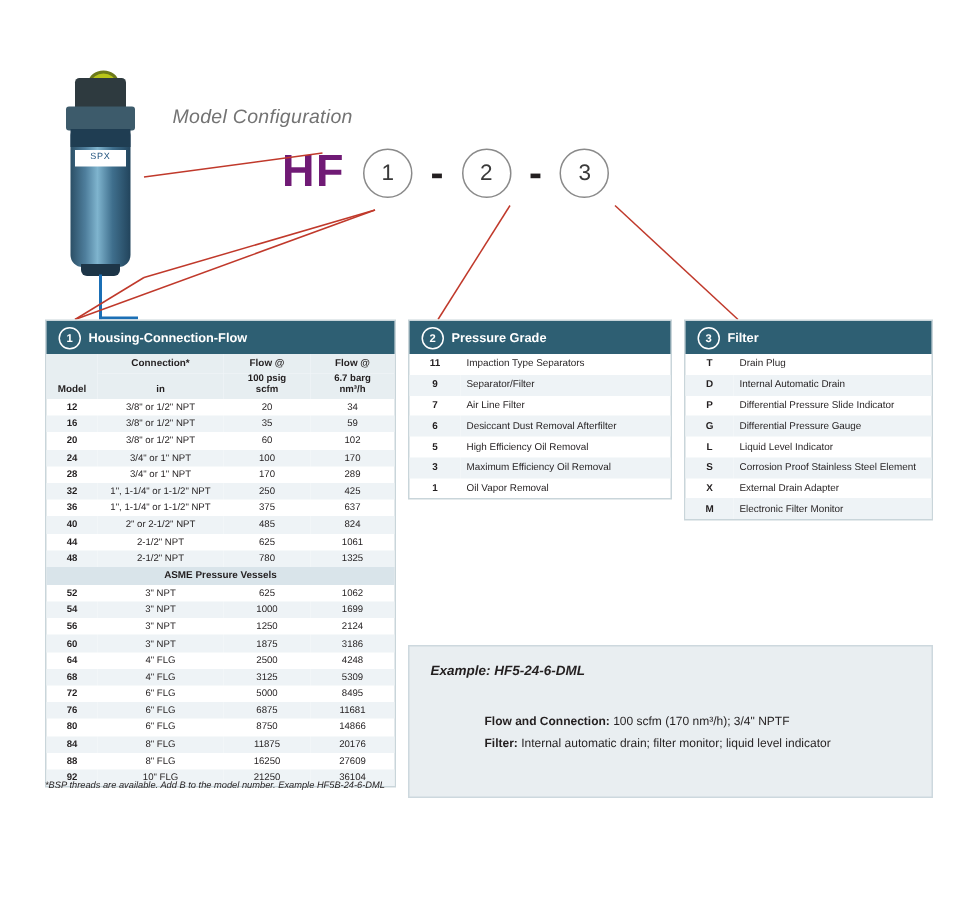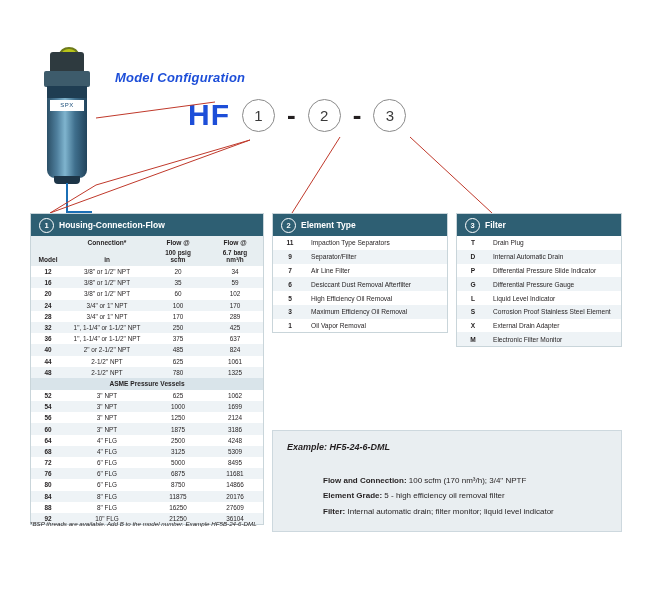--- a/index.html
+++ b/index.html
@@ -21,27 +21,27 @@
   .prod-body{position:absolute;left:11px;top:34px;width:40px;height:92px;background:linear-gradient(to right,#2b4f66 0%,#4f7f9d 25%,#7fb4ce 45%,#3f6f8d 70%,#22445c 100%);border-radius:4px 4px 8px 8px;}
   .prod-band{position:absolute;left:11px;top:34px;width:40px;height:12px;background:#1f3d52;}
   .prod-label{position:absolute;left:14px;top:48px;width:34px;height:11px;background:#ffffff;color:#1b4e7a;font-size:6px;line-height:11px;text-align:center;letter-spacing:.5px;}
   .prod-foot{position:absolute;left:18px;top:124px;width:26px;height:8px;background:#1d3547;border-radius:0 0 4px 4px;}
   .prod-tube{position:absolute;left:30px;top:131px;width:2px;height:30px;background:#1b6fb5;}
   .prod-tube2{position:absolute;left:30px;top:159px;width:26px;height:2px;background:#1b6fb5;}
 
   
   .model-config{
     position:absolute;left:115px;top:70px;
-    font-size:13px;font-weight:bold;color:#1d4ed8;letter-spacing:.2px;
+    font-size:13px;font-weight:normal;color:#737373;letter-spacing:.2px;
     font-style:italic;
   }
 
   
   .code-row{position:absolute;left:188px;top:98px;display:flex;align-items:center;gap:12px;}
-  .code-hf{font-size:30px;font-weight:bold;letter-spacing:1px;color:#1d4ed8;}
+  .code-hf{font-size:30px;font-weight:bold;letter-spacing:1px;color:#701a75;}
   .circ{
     width:31px;height:31px;border-radius:50%;
     border:1.6px solid #8a8a8a;
     display:flex;align-items:center;justify-content:center;
     font-size:15px;color:#3a3a3a;background:#fff;
   }
   .dash{font-size:26px;color:#231f20;font-weight:bold;}
 
   
   .lines{position:absolute;left:0;top:0;width:650px;height:601px;pointer-events:none;}
@@ -302,21 +302,21 @@
             <td>36104</td>
           </tr>
         </tbody>
     </table>
   </div>
   <div class="footnote">*BSP threads are available. Add B to the model number. Example HF5B-24-6-DML</div>
 
   <div class="tbl" id="element">
     <div class="tbl-head">
       <span class="head-num">2</span>
-      <span>Element Type</span>
+      <span>Pressure Grade</span>
     </div>
     <table>
         <tbody id="element-body">
           <tr>
             <td class="key">11</td>
             <td>Impaction Type Separators</td>
           </tr>
           <tr class="alt">
             <td class="key">9</td>
             <td>Separator/Filter</td>
@@ -386,19 +386,18 @@
           </tr>
         </tbody>
       </table>
   </div>
 
   <div id="example">
     <div class="ex-inner">
       <div class="ex-title">Example: HF5-24-6-DML</div>
       <div id="example-lines">
           <div class="ex-line"><b>Flow and Connection:</b><span> 100 scfm (170 nm³/h); 3/4" NPTF</span></div>
-          <div class="ex-line"><b>Element Grade:</b><span> 5 - high efficiency oil removal filter</span></div>
           <div class="ex-line"><b>Filter:</b><span> Internal automatic drain; filter monitor; liquid level indicator</span></div>
         </div>
     </div>
   </div>
 
 </div>
 
 </body></html>

